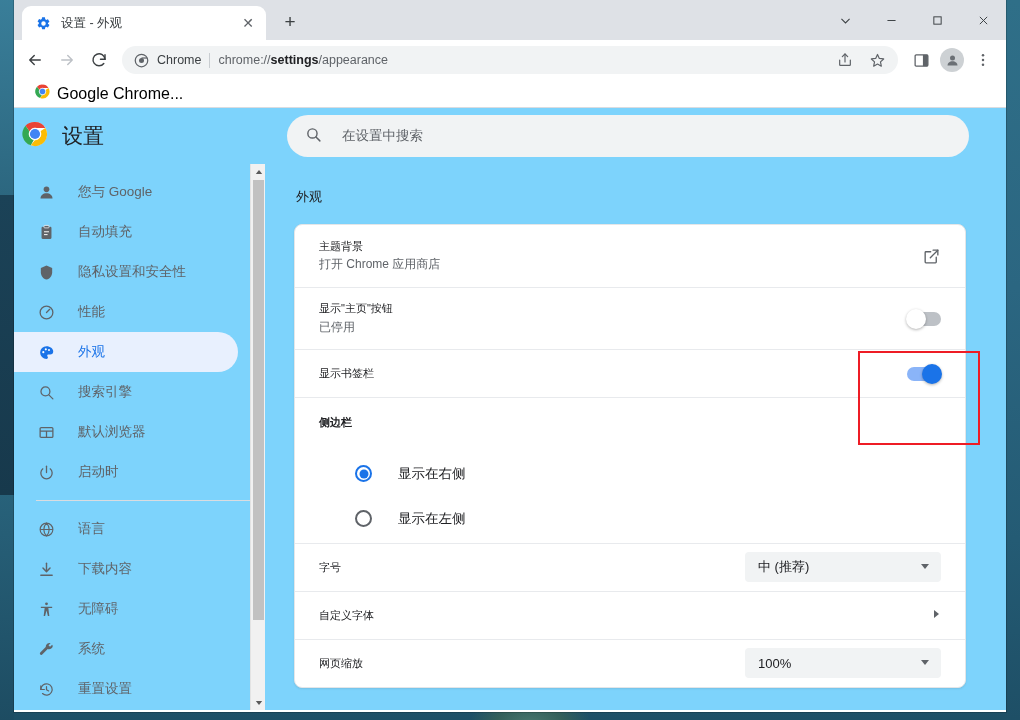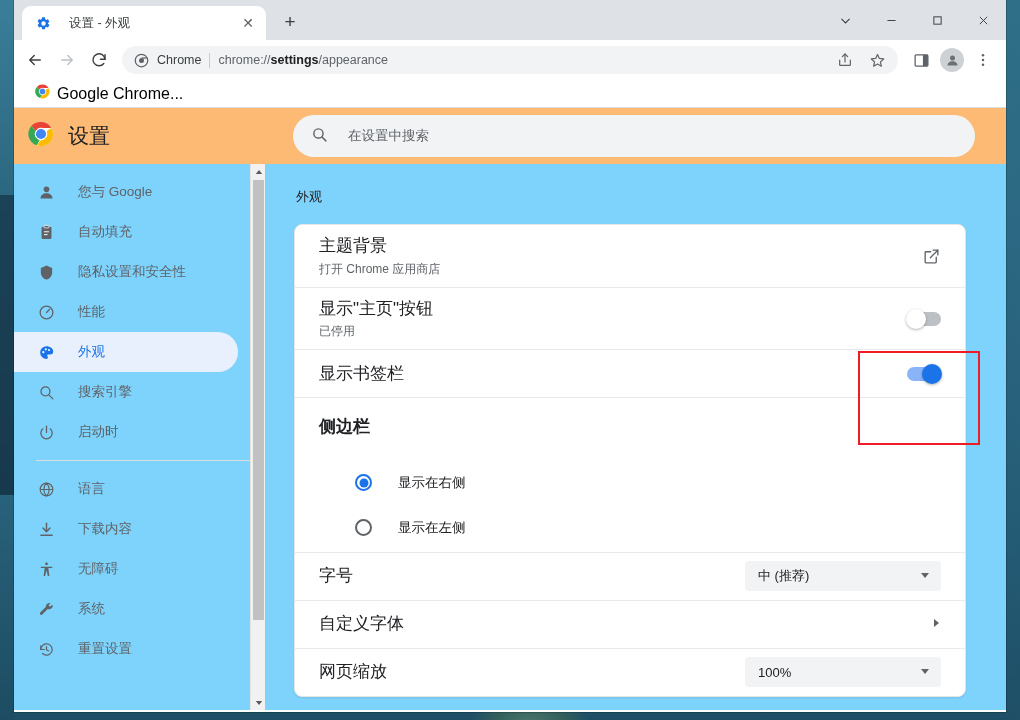--- a/index.html
+++ b/index.html
@@ -40,21 +40,21 @@
   }
 
   
   .tabstrip {
     position: relative; height: 40px; background: #dee1e6;
     display:flex; align-items:flex-end;
   }
   .tab {
     position: relative; margin-left: 8px; width: 244px; height: 34px;
     background:#fff; border-radius: 9px 9px 0 0;
-    display:flex; align-items:center; padding: 0 8px 0 13px; gap: 18px;
+    display:flex; align-items:center; padding: 0 8px 0 13px; gap: 10px;
   }
   .tab-fav { width:16px; height:16px; flex:0 0 16px; display:flex; align-items:center; justify-content:center; }
   .tab-title {
     flex:1; font-size:12.5px; color:#3c4043; white-space:nowrap;
     overflow:hidden; text-overflow:ellipsis;
   }
   .tab-close {
     width:20px; height:20px; border-radius:50%;
     display:flex; align-items:center; justify-content:center;
     font-size:14px; color:#5f6368; line-height:1;
@@ -102,21 +102,21 @@
   
   .bookmarks {
     height:28px; background:#fff; display:flex; align-items:center;
     padding-left:14px; gap:8px; border-bottom:1px solid #dadce0;
   }
   .bm-item { display:flex; align-items:center; gap:7px; padding:3px 7px; border-radius:4px; }
   .bm-label { font-size:16px; color:#000000; white-space:nowrap; }
 
   
   .settings-header {
-    height:56px; background:#fdba74; display:flex; align-items:center; padding-left:14px;
+    height:56px; background:#7dd3fc; display:flex; align-items:center; padding-left:8px;
   }
   .brand { display:flex; align-items:center; gap:14px; width:210px; flex:0 0 210px; }
   .brand-title { font-size:21px; color:#202124; }
   .searchbar {
     width:682px; height:42px; background:#f1f3f4; border-radius:21px;
     display:flex; align-items:center; padding:0 18px; gap:20px; margin-left:55px;
   }
   .search-ph { font-size:13.5px; color:#5f6368; }
 
   
@@ -155,21 +155,21 @@
     box-shadow:0 1px 2px rgba(60,64,67,.12);
     overflow:hidden;
   }
   .row {
     min-height:48px; display:flex; align-items:center; padding:0 24px;
     border-top:1px solid #e8eaed;
   }
   .row:first-child { border-top:none; }
   .row.tall { min-height:62px; }
   .row-text { flex:1; min-width:0; }
-  .row-label { font-size:17px; color:#202124; line-height:1.5; }
+  .row-label { font-size:11px; color:#202124; line-height:1.5; }
   .row-sub { font-size:12px; color:#5f6368; line-height:1.6; margin-top:1px; }
   .row-ctrl { flex:0 0 auto; display:flex; align-items:center; }
 
   .ext-icon { color:#5f6368; display:flex; }
   .chev-right { color:#5f6368; font-size:13px; }
 
   
   .toggle { width:34px; height:14px; border-radius:7px; position:relative; }
   .toggle .knob {
     position:absolute; top:-3px; width:20px; height:20px; border-radius:50%;
@@ -427,20 +427,29 @@
       <div class="nav-item">
         <span class="nav-ic">
           <svg width="17" height="17" viewBox="0 0 24 24" fill="none" stroke="#5f6368" stroke-width="1.8" stroke-linecap="round">
               <circle cx="10.5" cy="10.5" r="6.3"></circle>
               <path d="M15.3 15.3L21 21"></path>
             </svg>
         </span>
         <span>搜索引擎</span>
       </div>
 
+      <div class="nav-item">
+        <span class="nav-ic">
+          <svg width="17" height="17" viewBox="0 0 24 24" fill="none" stroke="#5f6368" stroke-width="1.8">
+              <rect x="3" y="5" width="18" height="14" rx="1.5"></rect>
+              <path d="M3 10h18M12 10v9"></path>
+            </svg>
+        </span>
+        <span>默认浏览器</span>
+      </div>
 
       <div class="nav-item">
         <span class="nav-ic">
           <svg width="17" height="17" viewBox="0 0 24 24" fill="none" stroke="#5f6368" stroke-width="1.8" stroke-linecap="round">
               <path d="M12 3v9"></path>
               <path d="M6.8 6.8a8 8 0 1 0 10.4 0"></path>
             </svg>
         </span>
         <span>启动时</span>
       </div>

